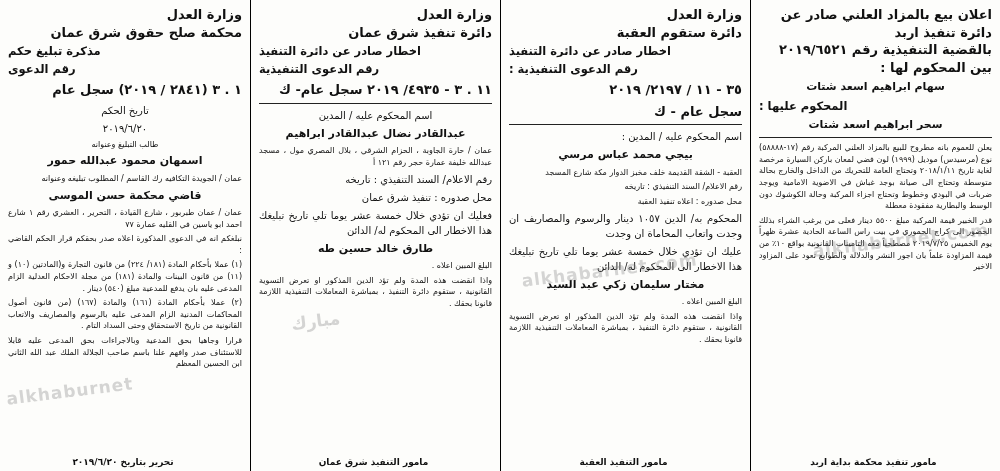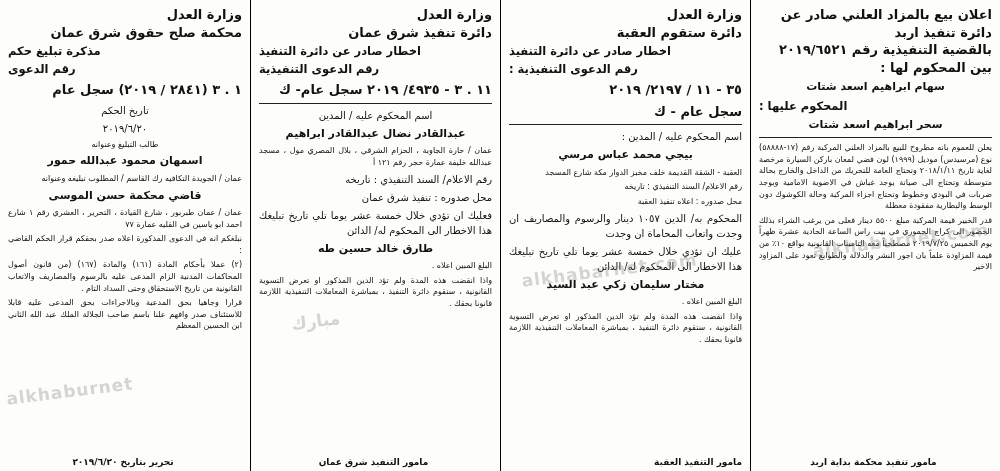--- a/index.html
+++ b/index.html
@@ -71,21 +71,21 @@
   }
   .foot{
     position:absolute;
     bottom:4px;
     right:8px;
     left:4px;
     text-align:center;
     font-size:9px;
     font-weight:bold;
   }
-  .foot.rt{text-align:right;}
+  .foot.rt{text-align:center;}
   .wm{
     position:absolute;
     font-size:17px;
     color:rgba(120,120,120,.30);
     font-weight:bold;
     letter-spacing:1px;
     transform:rotate(-7deg);
     pointer-events:none;
     white-space:nowrap;
   }
@@ -172,19 +172,20 @@
     <div class="sub">رقم الدعوى</div>
     <div class="hdr" style="margin-top:4px">١ . ٣ (٢٨٤١ / ٢٠١٩) سجل عام</div>
     <div class="small ctr" style="margin-top:4px">تاريخ الحكم</div>
     <div class="small ctr">٢٠١٩/٦/٢٠</div>
     <div class="tiny ctr">طالب التبليغ وعنوانه</div>
     <div class="namebox">اسمهان محمود عبدالله حمور</div>
     <div class="tiny">عمان / الجويدة التكافيه رك القاسم / المطلوب تبليغه وعنوانه</div>
     <div class="namebox">قاضي محكمة حسن الموسى</div>
     <div class="tiny">عمان / عمان طبربور ، شارع القيادة ، التحرير ، العشري رقم ١ شارع احمد ابو ياسين في القليه عمارة ٧٧</div>
     <div class="tiny">نبلغكم انه في الدعوى المذكورة اعلاه صدر بحقكم قرار الحكم القاضي :</div>
+    <div class="tiny">(١) عملا بأحكام المادة (١٨١/ ٢٢٤) من قانون التجارة و(المادتين (١٠) و (١١) من قانون البينات والمادة (١٨١) من مجلة الاحكام العدلية الزام المدعى عليه بان يدفع للمدعية مبلغ (٥٤٠) دينار .</div>
     <div class="tiny">(٢) عملا بأحكام المادة (١٦١) والمادة (١٦٧) (من قانون أصول المحاكمات المدنية الزام المدعى عليه بالرسوم والمصاريف والاتعاب القانونية من تاريخ الاستحقاق وحتى السداد التام .</div>
     <div class="tiny">قرارا وجاهيا بحق المدعية وبالاجراءات بحق المدعى عليه قابلا للاستئناف صدر وافهم علنا باسم صاحب الجلالة الملك عبد الله الثاني ابن الحسين المعظم</div>
     <div class="wm wm1">alkhaburnet</div>
     <div class="foot">تحرير بتاريخ ٢٠١٩/٦/٢٠</div>
   </div>
 
 </div>
 
 </body></html>

